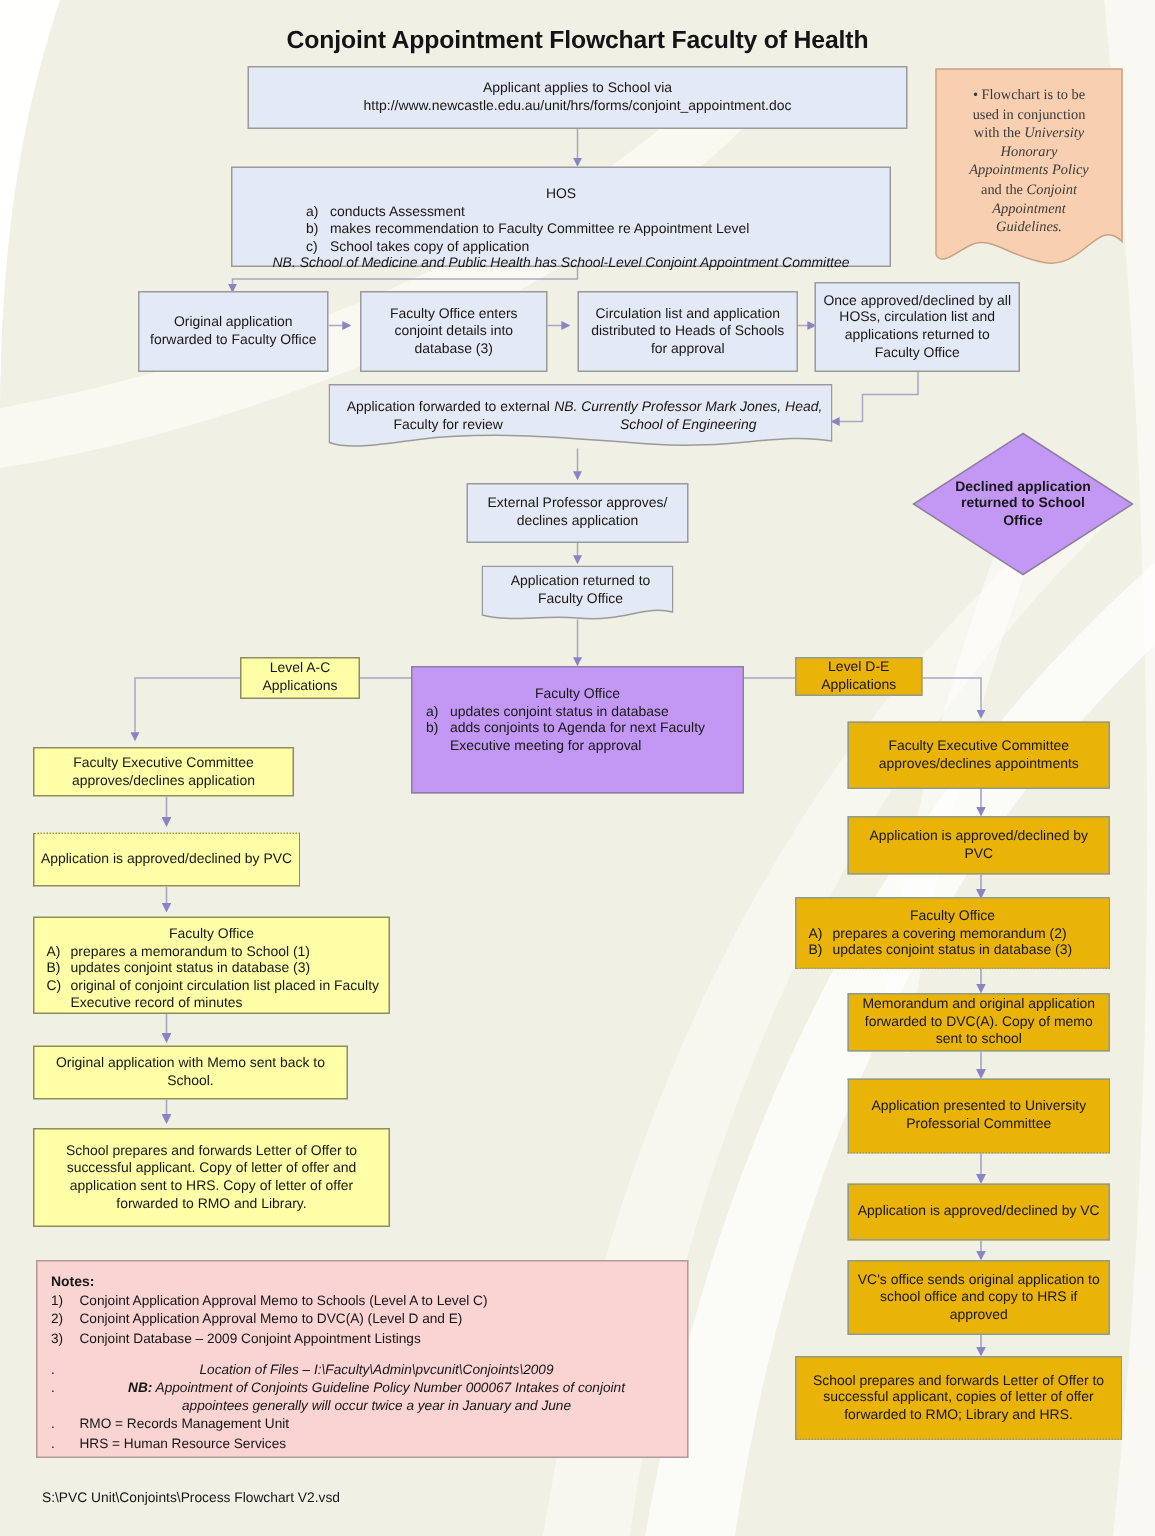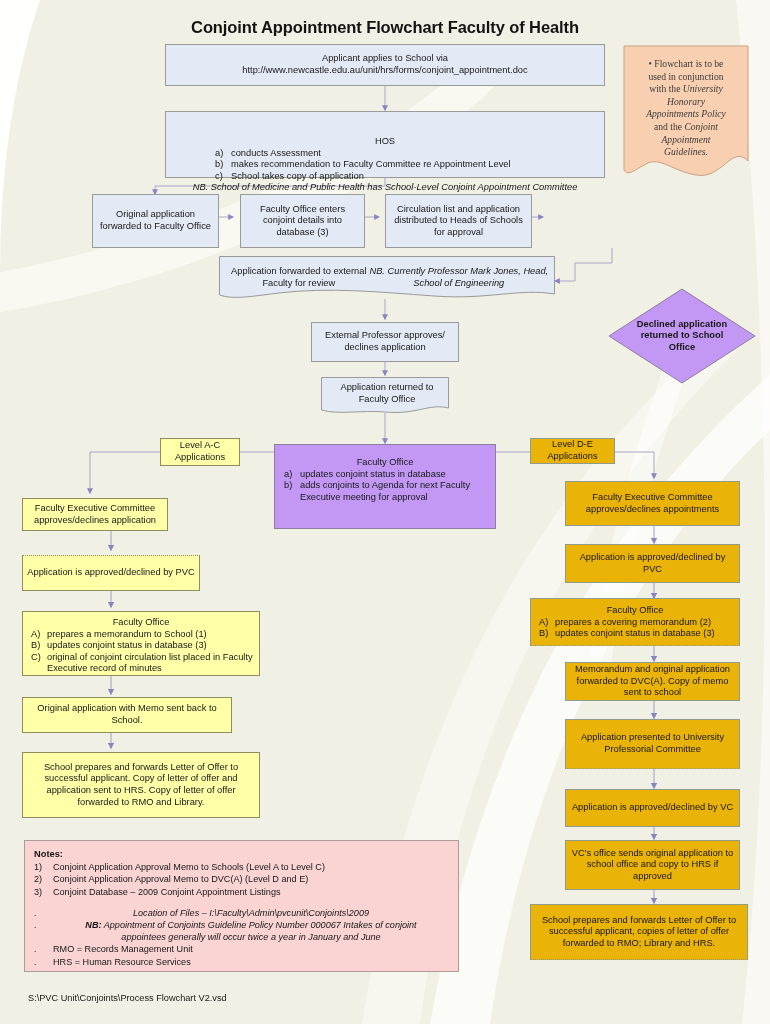--- a/index.html
+++ b/index.html
@@ -172,21 +172,21 @@
       <span class="ital">Appointment</span><br>
       <span class="ital">Guidelines.</span>
     </div>
   </div>
 
   <div class="node blue" style="left:165px; top:44px; width:440px; height:42px;">
     <div class="ctr">Applicant applies to School via</div>
     <div class="ctr">http://www.newcastle.edu.au/unit/hrs/forms/conjoint_appointment.doc</div>
   </div>
 
-  <div class="node blue" style="left:165px; top:111px; width:440px; height:67px; justify-content:flex-start; padding-top:24px;">
+  <div class="node blue" style="left:154px; top:111px; width:440px; height:67px; justify-content:flex-start; padding-top:12px;">
     <div class="ctr">HOS</div>
     <div class="list" style="padding-left:45px;">
       <div class="li">
         <span class="mk">a)</span>
         <span class="tx">conducts Assessment</span>
       </div>
       <div class="li">
         <span class="mk">b)</span>
         <span class="tx">makes recommendation to Faculty Committee re Appointment Level</span>
       </div>
@@ -199,20 +199,23 @@
   </div>
 
   <div class="node blue" style="left:92px; top:194px; width:127px; height:54px;">
     <div class="ctr">Original application forwarded to Faculty Office</div>
   </div>
   <div class="node blue" style="left:240px; top:194px; width:125px; height:54px;">
     <div class="ctr">Faculty Office enters conjoint details into database (3)</div>
   </div>
   <div class="node blue" style="left:385px; top:194px; width:147px; height:54px;">
     <div class="ctr">Circulation list and application distributed to Heads of Schools for approval</div>
+  </div>
+  <div class="node blue" style="left:543px; top:188px; width:137px; height:60px;">
+    <div class="ctr">Once approved/declined by all HOSs, circulation list and applications returned to Faculty Office</div>
   </div>
 
   <div class="docwrap" style="left:219px; top:256px; width:336px; height:46px;">
     <svg width="336" height="46" viewBox="0 0 336 46">
       <path d="M0.5,0.5 L335.5,0.5 L335.5,38 C300,32 270,44 215,40 C160,36 110,31 60,37 C35,40 14,44 0.5,39 Z" fill="#e3e9f5" stroke="#9a9a9a" stroke-width="1"></path>
     </svg>
     <div class="doctext topalign">
       <div>Application forwarded to external Faculty for review</div>
       <div class="ital">NB. Currently Professor Mark Jones, Head, School of Engineering</div>
     </div>
@@ -252,21 +255,21 @@
         <span class="mk">a)</span>
         <span class="tx">updates conjoint status in database</span>
       </div>
       <div class="li">
         <span class="mk">b)</span>
         <span class="tx">adds conjoints to Agenda for next Faculty Executive meeting for approval</span>
       </div>
     </div>
   </div>
 
-  <div class="node yellow" style="left:22px; top:498px; width:146px; height:33px;align-items:center;">
+  <div class="node yellow" style="left:22px; top:498px; width:174px; height:33px;align-items:center;">
     <div class="ctr">Faculty Executive Committee approves/declines application</div>
   </div>
   <div class="node yellow dotted-t" style="left:22px; top:555px; width:178px; height:36px;">
     <div class="ctr">Application is approved/declined by PVC</div>
   </div>
   <div class="node yellow" style="left:22px; top:611px; width:238px; height:65px; justify-content:flex-start; padding-top:5px;">
     <div class="ctr">Faculty Office</div>
     <div class="list" style="padding-left:4px;">
       <div class="li">
         <span class="mk">A)</span>

